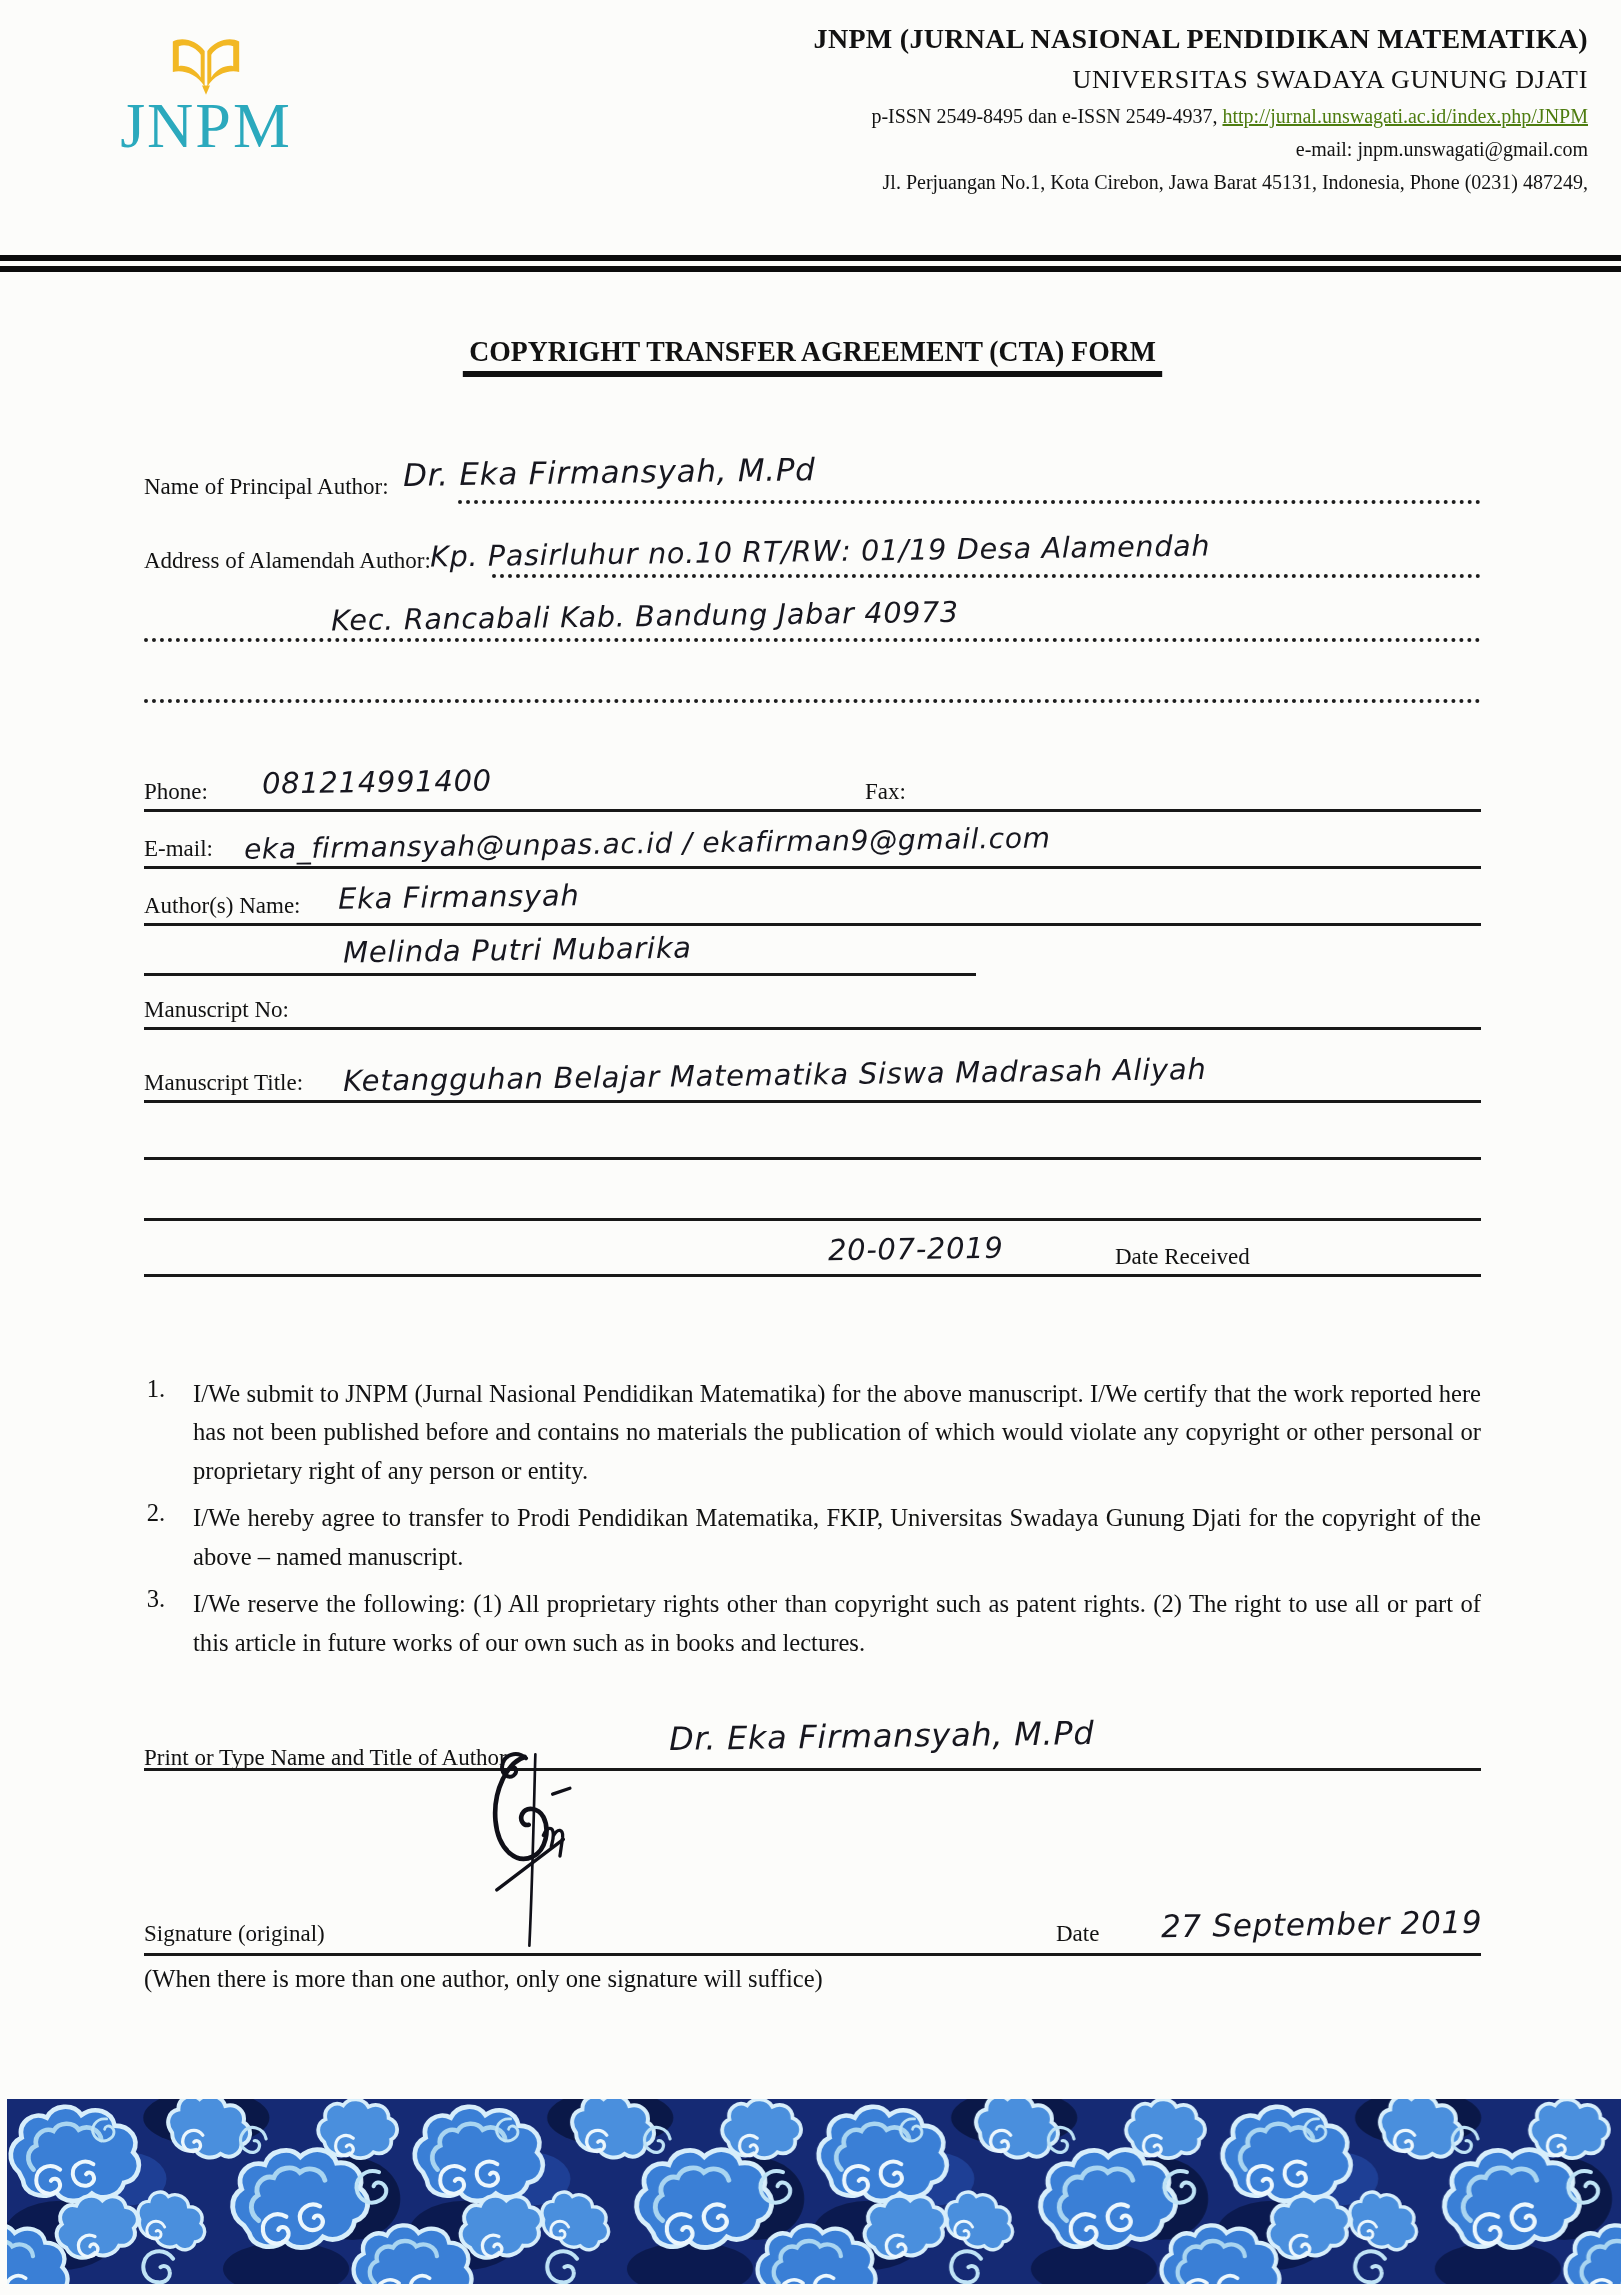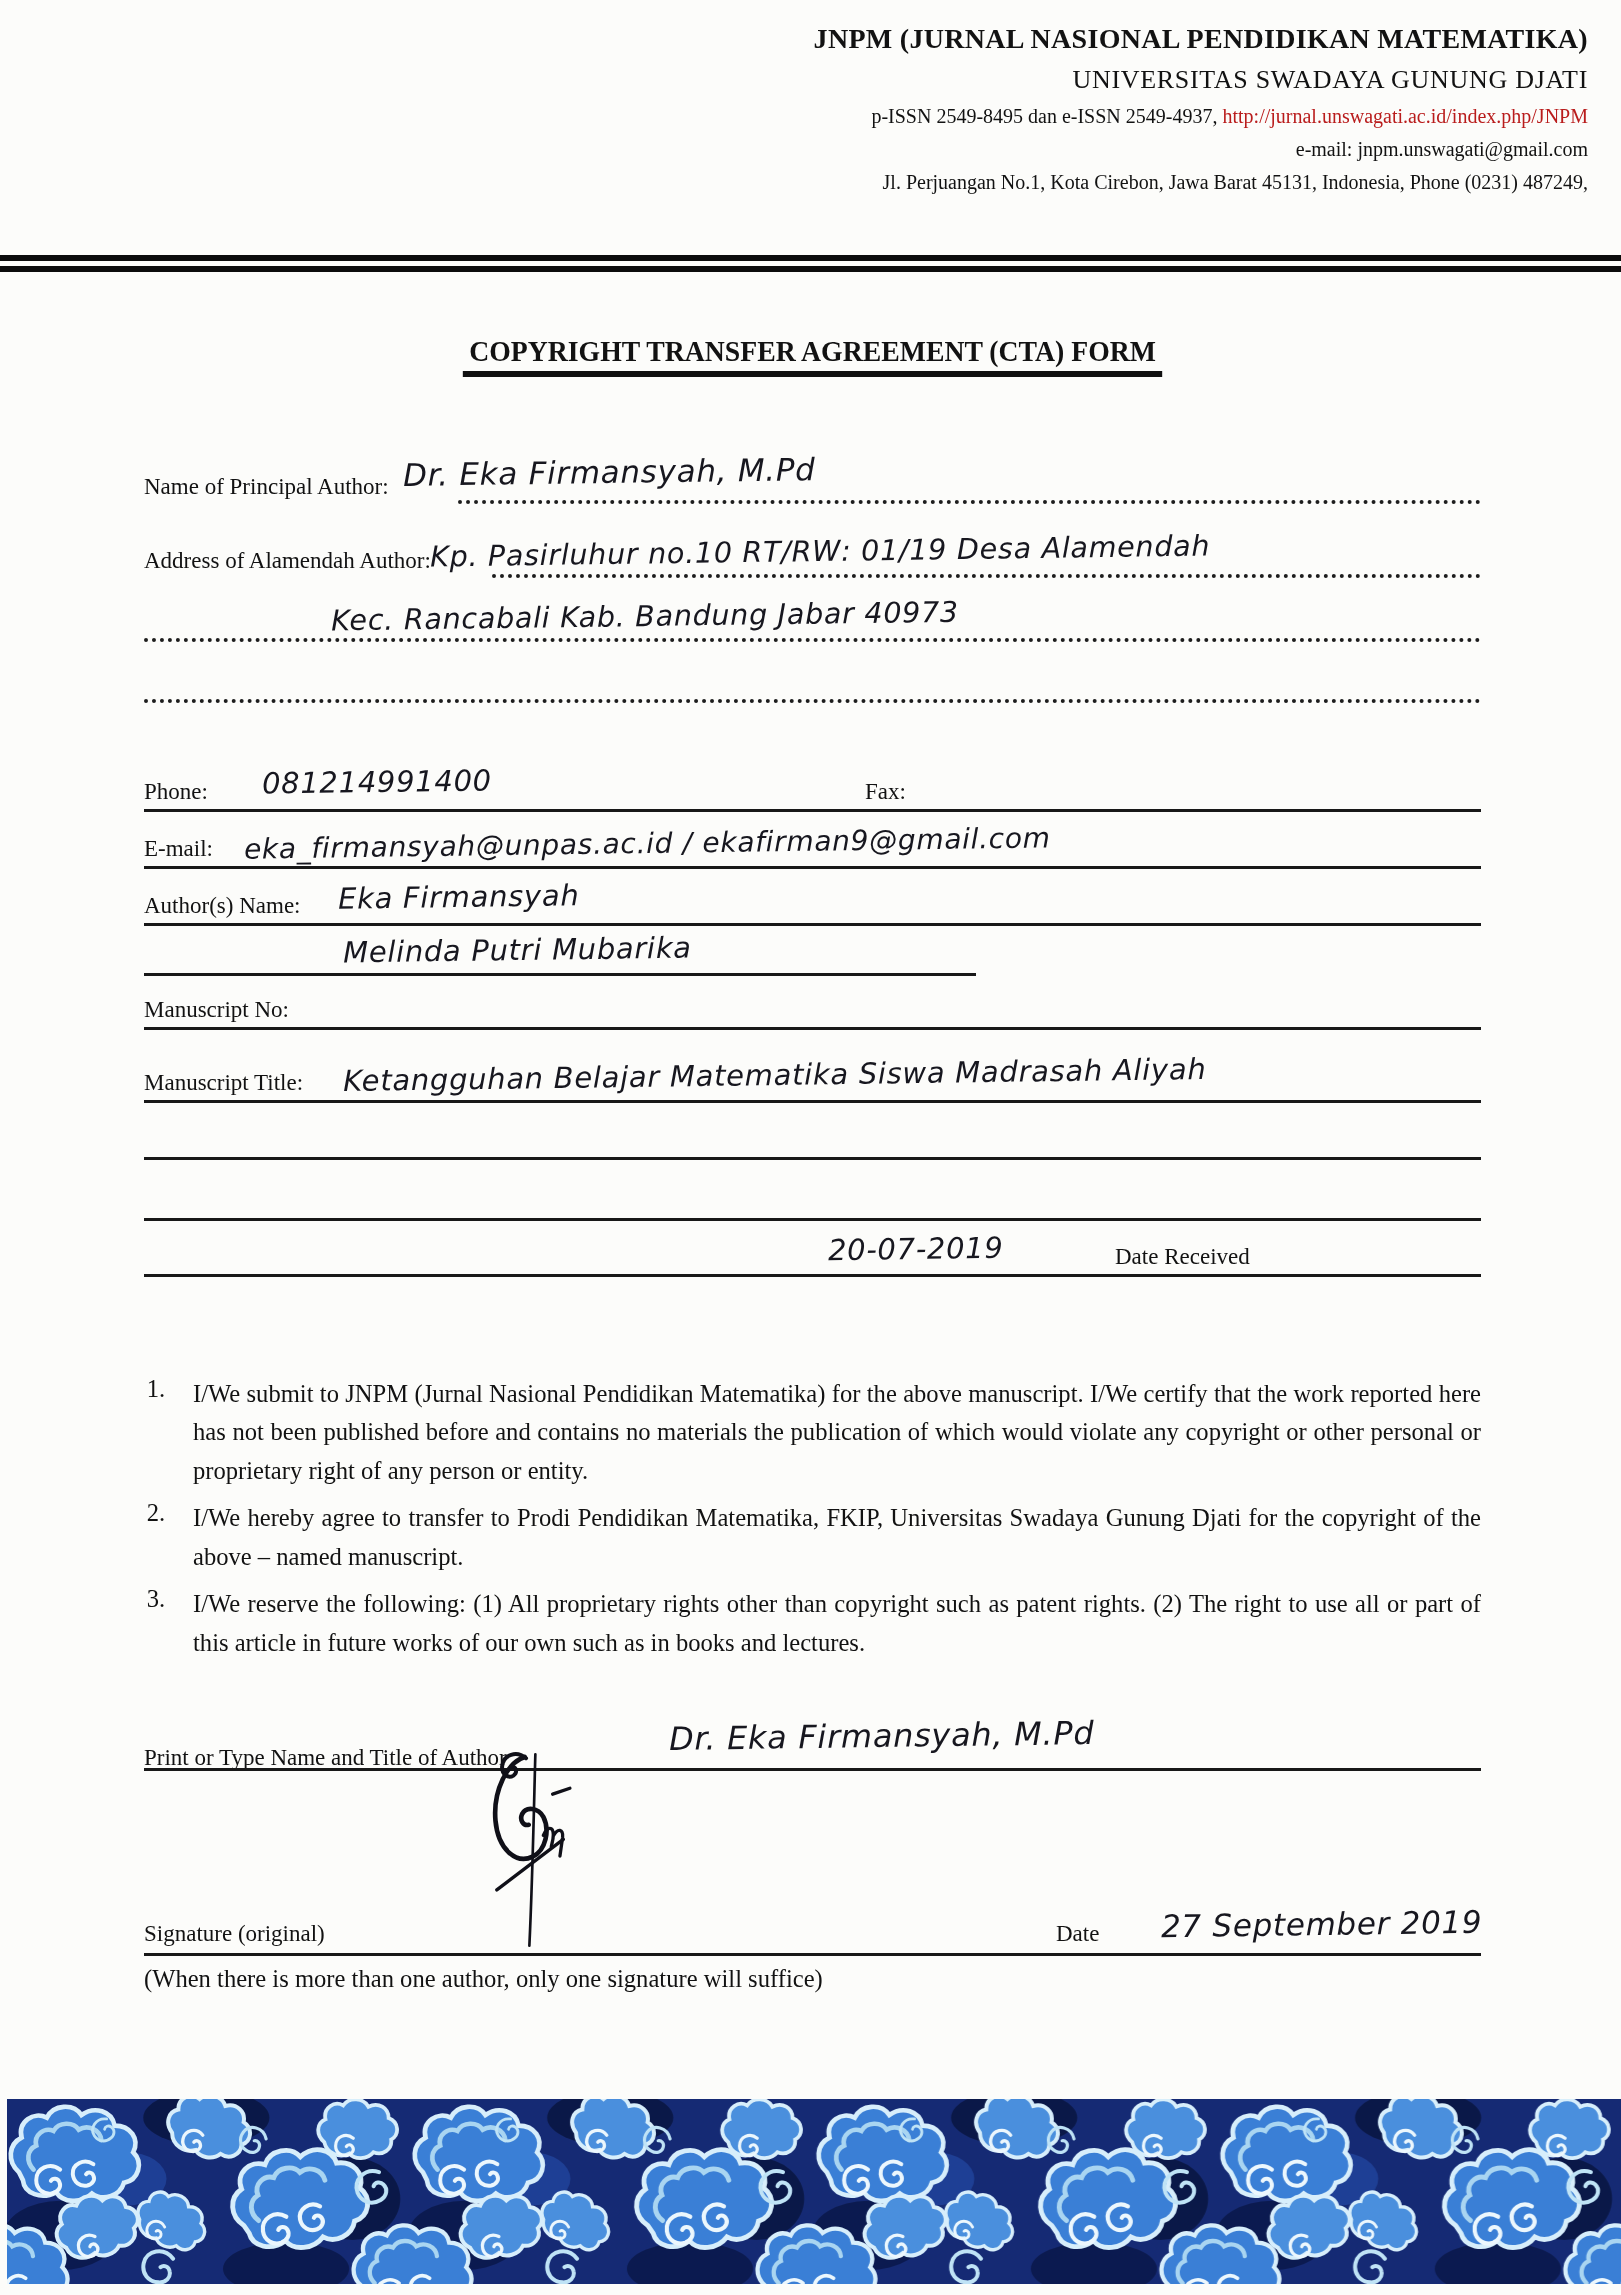--- a/index.html
+++ b/index.html
@@ -17,21 +17,21 @@
   .logo { position:absolute; left:93px; top:26.6px; width:226px; text-align:center; }
   .logo-book { display:block; margin:0 auto; }
   .logo-word {
     font-size:64px; line-height:0.95; color:#2ba9bd;
     letter-spacing:2px; font-family:"Liberation Serif", serif;
   }
   .lh-text { margin-left:279px; margin-right:33px; text-align:right; }
   .lh-title { font-size:28px; font-weight:bold; line-height:43px; letter-spacing:0.3px; }
   .lh-sub   { font-size:26px; line-height:40px; letter-spacing:0.7px; }
   .lh-small { font-size:20px; line-height:33px; }
-  .issn-link { color:#b91c1c; cursor:pointer;margin-top:45px; }
+  .issn-link { color:#4d7c0f; text-decoration:underline; cursor:pointer;margin-top:45px; }
 
   .rules { margin-top:2.7px; }
   .rule { height:6px; background:#0c0c0c; }
   .rule + .rule { margin-top:5.3px; }
 
   
   .content { padding:0 140px 0 144px; position:relative; }
 
   .form-title-wrap { text-align:center; margin-top:64px; height:44px; }
   .form-title {
@@ -64,20 +64,30 @@
 
   .note { font-size:24.6px; margin-top:9.3px; }
 
   .batik { position:absolute; left:6.6px; right:0; bottom:10.6px; height:185px; }
   .batik svg { display:block; width:100%; height:100%; }
 </style>
 </head>
 <body>
 
 <div class="letterhead">
+  <div class="logo">
+    <svg class="logo-book" width="80" height="69" viewBox="0 0 120 104">
+      <path d="M58,90 C46,70 24,64 10,68 L10,22 C24,14 46,20 58,36 Z" fill="#f2b824"></path>
+      <path d="M52,76 C43,62 29,57 19,59 L19,29 C30,25 44,30 52,42 Z" fill="#fdfdfb"></path>
+      <path d="M62,90 C74,70 96,64 110,68 L110,22 C96,14 74,20 62,36 Z" fill="#f2b824"></path>
+      <path d="M68,76 C77,62 91,57 101,59 L101,29 C90,25 76,30 68,42 Z" fill="#fdfdfb"></path>
+      <path d="M54,88 L66,88 L60,102 Z" fill="#f2b824"></path>
+    </svg>
+    <div class="logo-word">JNPM</div>
+  </div>
   <div class="lh-text">
     <div class="lh-title">JNPM (JURNAL NASIONAL PENDIDIKAN MATEMATIKA)</div>
     <div class="lh-sub">UNIVERSITAS SWADAYA GUNUNG DJATI</div>
     <div class="lh-small"><span>p-ISSN 2549-8495 dan e-ISSN 2549-4937, </span><span class="issn-link">http://jurnal.unswagati.ac.id/index.php/JNPM</span></div>
     <div class="lh-small">e-mail: jnpm.unswagati@gmail.com</div>
     <div class="lh-small">Jl. Perjuangan No.1, Kota Cirebon, Jawa Barat 45131, Indonesia, Phone (0231) 487249,</div>
   </div>
 </div>
 <div class="rules">
   <div class="rule"></div>

